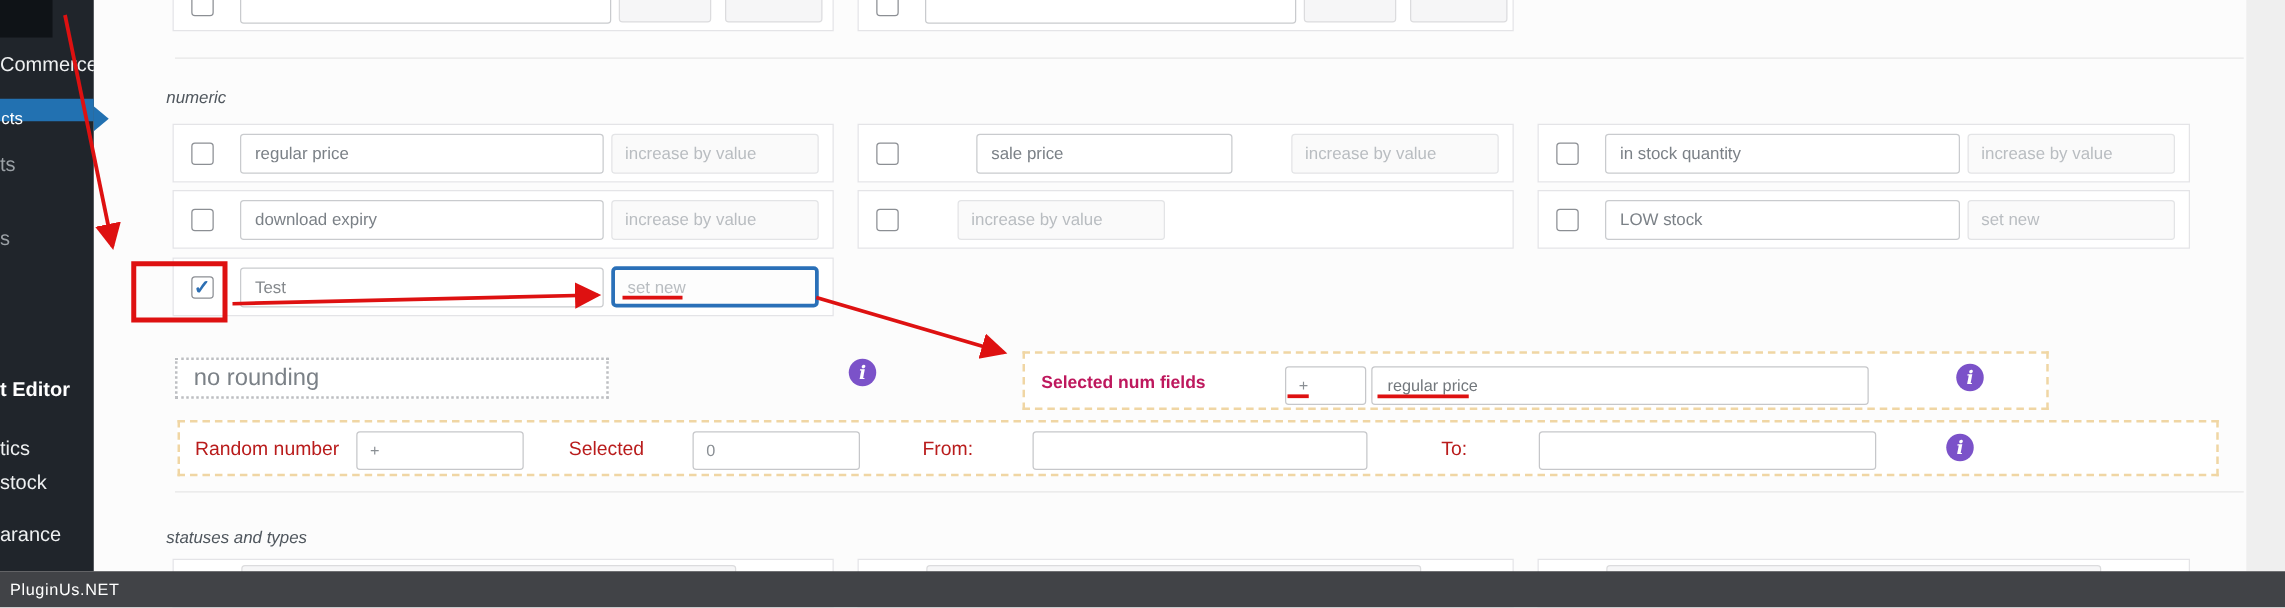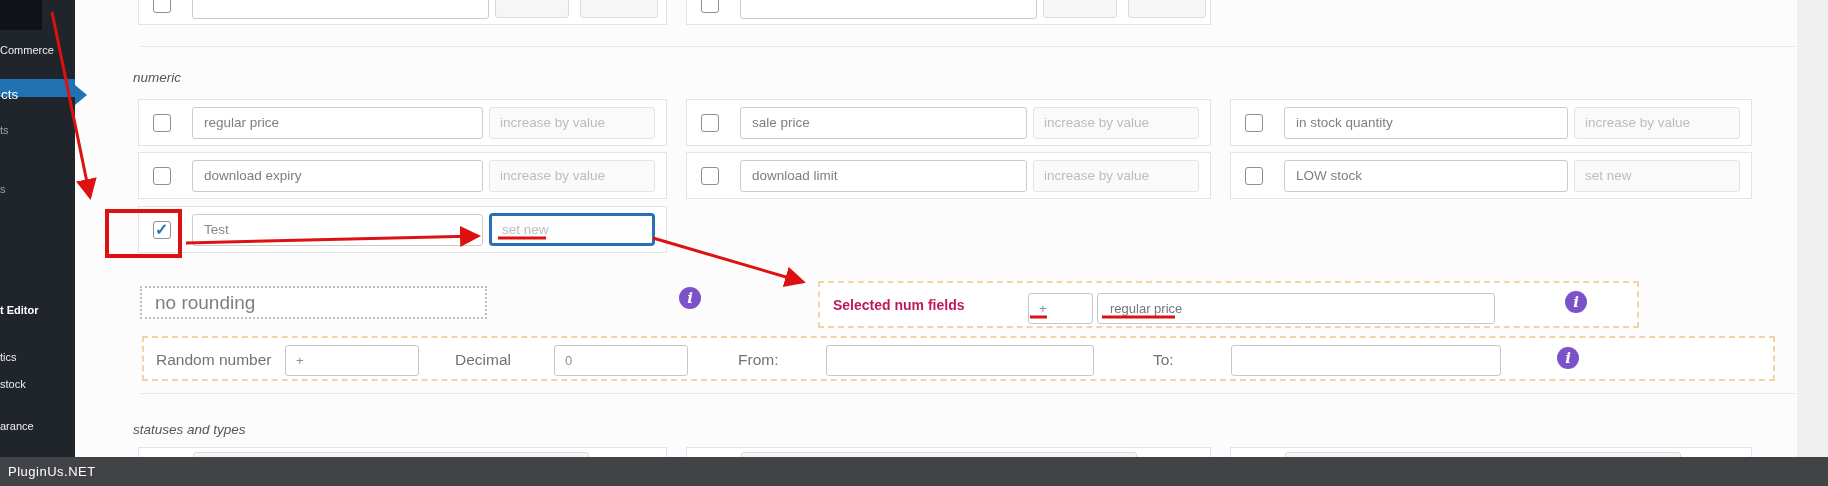--- a/index.html
+++ b/index.html
@@ -2,38 +2,38 @@
 <html><head>
 <meta charset="utf-8">
 <style>
   * { box-sizing: border-box; margin: 0; padding: 0; }
   html,body { width:1828px; height:486px; overflow:hidden; }
   body { position:relative; background:#fcfcfc; font-family:"Liberation Sans", sans-serif; }
 
   
   .sidebar { position:absolute; left:0; top:0; width:75px; height:457px; background:#20252b; z-index:2; }
   .sidebar-darkblock { position:absolute; left:0; top:0; width:42px; height:30px; background:#0f1317; }
-  .sb-item { position:absolute; left:0; width:75px; font-size:11px; color:#eef0f1; white-space:nowrap; overflow:hidden; }
+  .sb-item { position:absolute; left:0; width:75px; font-size:16px; color:#eef0f1; white-space:nowrap; overflow:hidden; }
   .sb-sub { color:#9ba1a6; }
   .sb-subactive { color:#ffffff; font-weight:bold; }
   .sb-activebar { position:absolute; left:0; top:79px; width:75px; height:18px; background:#2271b1; }
   .sb-activebar span { position:absolute; left:1px; top:8px; font-size:13.5px; color:#fff; }
   .sb-arrow { position:absolute; left:75px; top:85px; width:0; height:0; z-index:3;
               border-top:10px solid transparent; border-bottom:10px solid transparent; border-left:12px solid #2271b1; }
 
   
   .right-strip { position:absolute; left:1797px; top:0; width:31px; height:457px; background:#efefef; }
   .divider { position:absolute; left:140px; width:1655px; height:1px; background:#e6e6e6; }
   .section-label { position:absolute; left:133px; font-size:13.5px; font-style:italic; color:#50575e; }
 
   
   .fieldbox { position:absolute; background:#fff; border:1px solid #e4e4e7; height:47px;
               display:flex; align-items:center; }
   .c1 { left:138px; width:529px; }
-  .c2 { left:686px; width:525px; }
+  .c2 { left:686px; width:525px;gap:41px; }
   .c3 { left:1230px; width:522px; }
   .r1 { top:99px; } .r2 { top:152px; } .r3 { top:206px; }
 
   .cb { width:18px; height:18px; margin-left:14px; flex:0 0 auto; background:#fff;
         border:1px solid #8c8f94; border-radius:3px; position:relative; }
   .cb.checked::after { content:""; }
   .cb .tick { position:absolute; left:1px; top:-2px; font-size:16px; font-weight:bold; color:#2d6fb3; }
 
   .f-input { margin-left:21px; flex:1 1 auto; height:32px; border:1px solid #c9cbce; border-radius:3px;
              background:#fff; padding:0 11px; font-size:13.5px; color:#72777c; outline:none; min-width:0;
@@ -62,21 +62,21 @@
   .sel-box { left:818px; top:281px; width:821px; height:47px; }
   .sel-label { position:absolute; left:13px; top:14px; font-size:14px; color:#be185d;font-weight:bold; }
   .sel-op { position:absolute; left:208px; top:10px; width:65px; height:31px; border:1px solid #c6c7ca;
             border-radius:3px; padding:0 10px; font-size:13px; color:#8a8f94; outline:none;
             font-family:"Liberation Sans", sans-serif; background:#fff; }
   .sel-field { position:absolute; left:277px; top:10px; width:398px; height:31px; border:1px solid #c6c7ca;
                border-radius:3px; padding:0 12px; font-size:13px; color:#72777c; outline:none;
                font-family:"Liberation Sans", sans-serif; background:#fff; }
 
   .rand-box { left:142px; top:336px; width:1633px; height:45px; }
-  .rand-label { position:absolute; font-size:15.5px; color:#737373; top:13px; }
+  .rand-label { position:absolute; font-size:15.5px; color:#b91c1c; top:13px; }
   .rand-input { position:absolute; top:7px; height:31px; border:1px solid #c6c7ca; border-radius:3px;
                 padding:0 10px; font-size:13px; color:#8a8f94; outline:none; background:#fff;
                 font-family:"Liberation Sans", sans-serif; }
 
   
   .info-icon { position:absolute; width:22px; height:22px; border-radius:50%; background:#7b52c9;
                color:#fff; display:flex; align-items:center; justify-content:center;
                font-family:"DejaVu Serif", serif; font-style:italic; font-weight:bold; font-size:15px; z-index:5; }
 
   
@@ -144,21 +144,20 @@
   <input class="f-action" disabled="" placeholder="increase by value" style="">
 </div>
 
 <div class="fieldbox c1 r2">
   <div class="cb"></div>
   <input class="f-input" placeholder="download expiry" style="">
   <input class="f-action" disabled="" placeholder="increase by value" style="">
 </div>
 <div class="fieldbox c2 r2">
   <div class="cb"></div>
-  <input class="f-input" placeholder="download limit" style="">
   <input class="f-action" disabled="" placeholder="increase by value" style="">
 </div>
 <div class="fieldbox c3 r2">
   <div class="cb"></div>
   <input class="f-input" placeholder="LOW stock" style="">
   <input class="f-action" disabled="" placeholder="set new" style="">
 </div>
 
 <div class="fieldbox c1 r3">
   <div class="cb checked">
@@ -174,21 +173,21 @@
 <div class="dashed sel-box">
   <div class="sel-label">Selected num fields</div>
   <input class="sel-op" value="+" style="">
   <input class="sel-field" value="regular price" style="">
 </div>
 <div class="info-icon" style="left:1565px; top:291px;">i</div>
 
 <div class="dashed rand-box">
   <div class="rand-label" style="left:12px;">Random number</div>
   <input class="rand-input" style="left: 141px; width: 134px;" value="+">
-  <div class="rand-label" style="left:311px;">Decimal</div>
+  <div class="rand-label" style="left:311px;">Selected</div>
   <input class="rand-input" style="left: 410px; width: 134px;" value="0">
   <div class="rand-label" style="left:594px;">From:</div>
   <input class="rand-input" style="left: 682px; width: 268px;" value="">
   <div class="rand-label" style="left:1009px;">To:</div>
   <input class="rand-input" style="left: 1087px; width: 270px;" value="">
 </div>
 <div class="info-icon" style="left:1557px; top:347px;">i</div>
 
 <div class="divider" style="top:393px;"></div>
 <div class="section-label" style="top:422px;">statuses and types</div>

